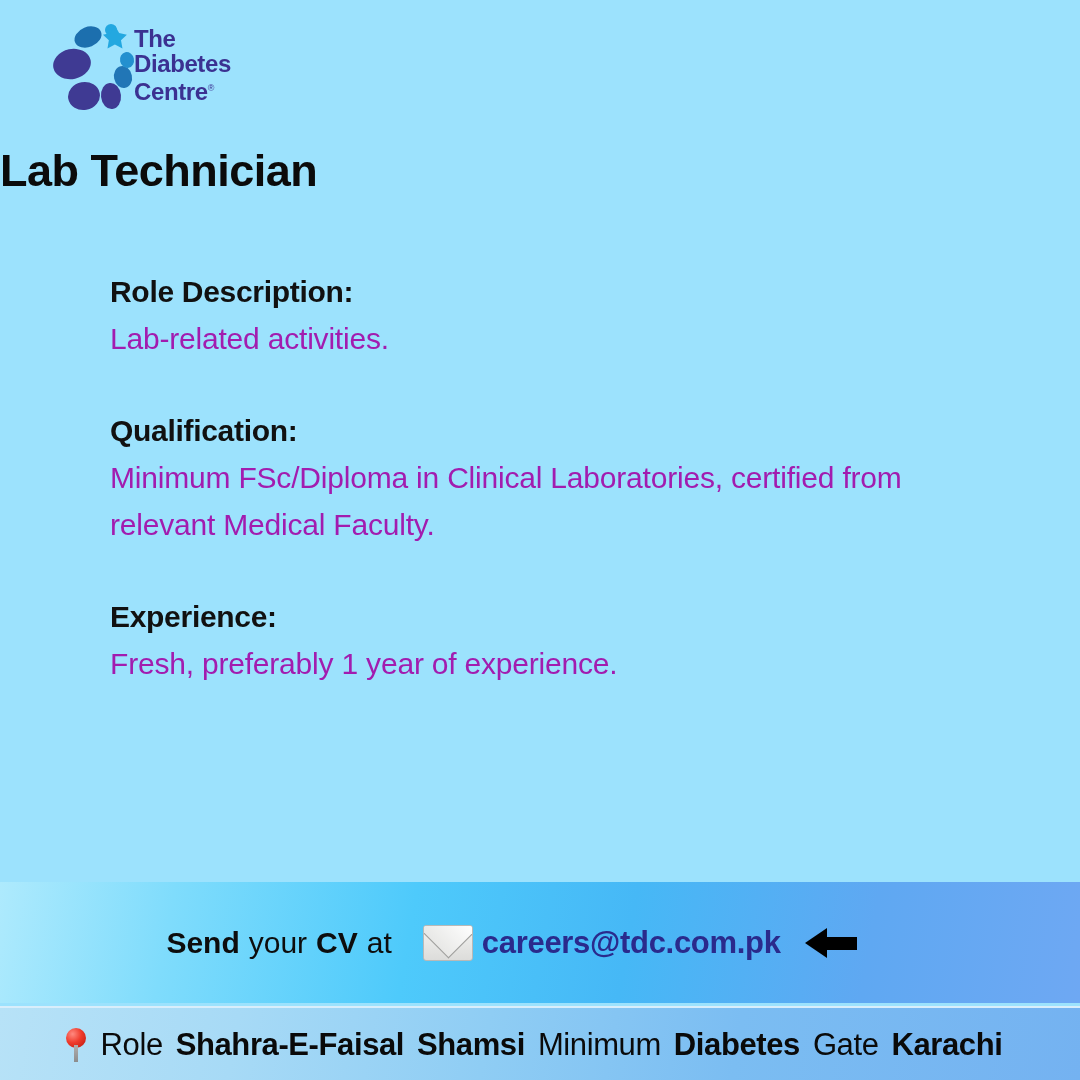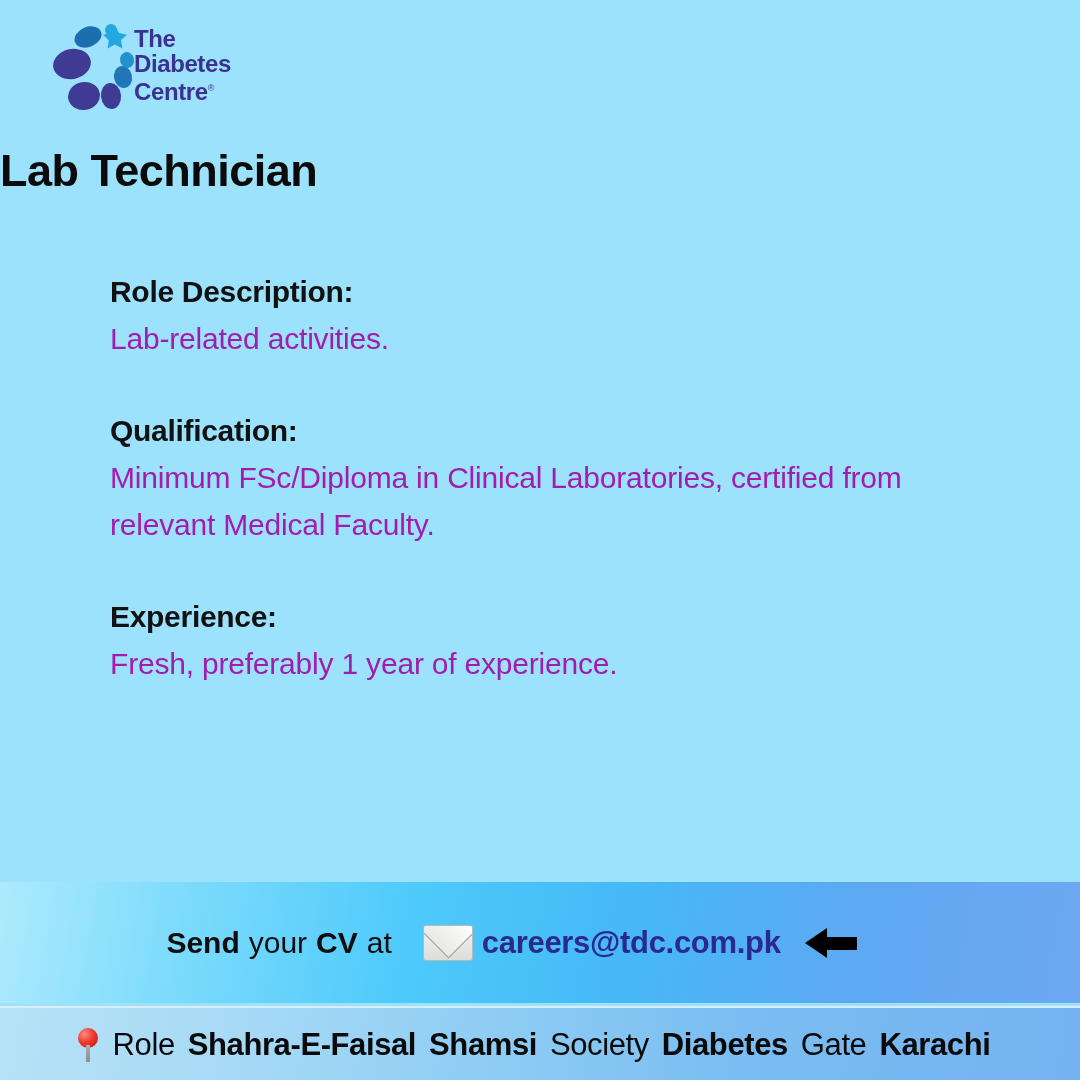--- a/index.html
+++ b/index.html
@@ -310,20 +310,20 @@
 
   <div id="address-footer">
     <div id="address-line">
       <span id="pin-icon">
         <span class="pin-head"></span>
         <span class="pin-needle"></span>
       </span>
     <span class="addr-tok addr-n">Role</span>
         <span class="addr-tok addr-b">Shahra-E-Faisal</span>
         <span class="addr-tok addr-b">Shamsi</span>
-        <span class="addr-tok addr-n">Society</span>
+        <span class="addr-tok addr-n">Minimum</span>
         <span class="addr-tok addr-b">Diabetes</span>
         <span class="addr-tok addr-n">Gate</span>
         <span class="addr-tok addr-b">Karachi</span>
       </div>
   </div>
 
 </div>
 
 </body></html>

